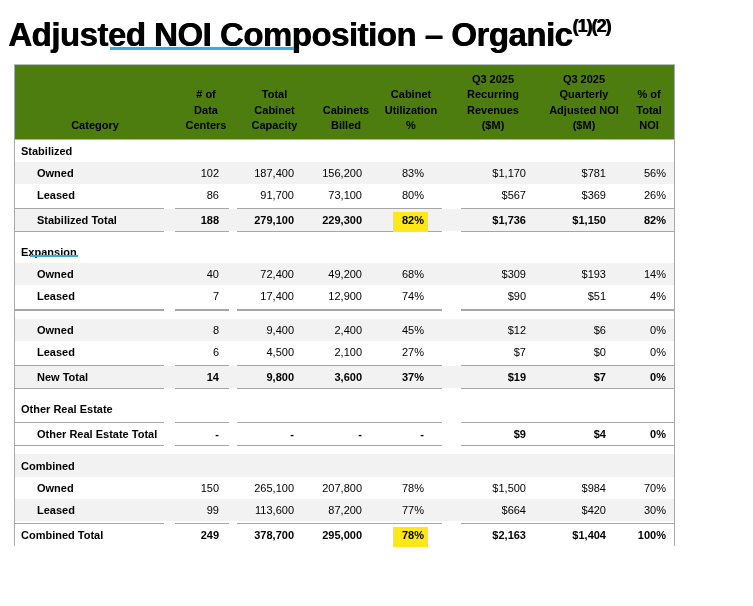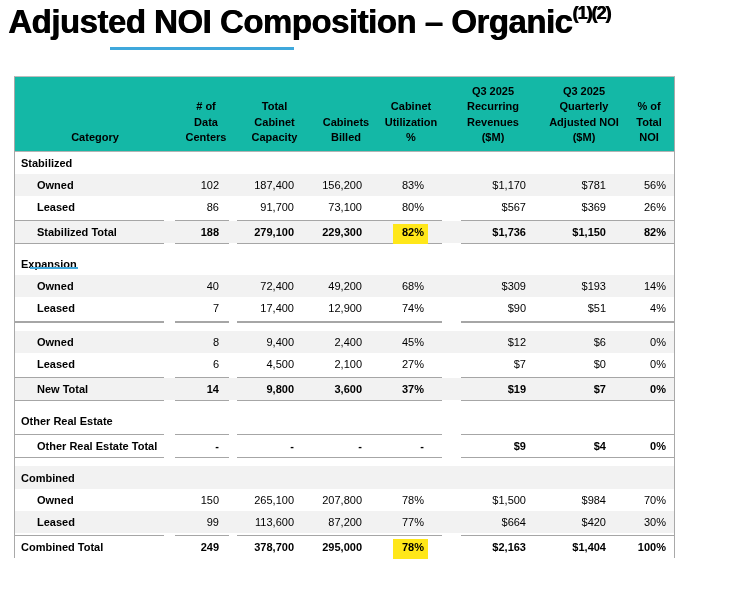--- a/index.html
+++ b/index.html
@@ -4,39 +4,39 @@
 <style>
   * { box-sizing: border-box; }
   html,body { margin:0; padding:0; }
   body {
     width: 753px; height: 606px; overflow: hidden;
     background: #ffffff;
     font-family: "Liberation Sans", sans-serif;
     color: #000;
   }
   
-  .title-block { position: relative; height: 76px; padding: 2px 0 0 8px; }
+  .title-block { position: relative; height: 64px; padding: 15px 0 0 8px; }
   .page-title {
     font-size: 33px; font-weight: 900; letter-spacing: -0.5px;
     line-height: 1.2; white-space: nowrap;
     text-shadow: 0.7px 0 0 #000;
   }
   .page-title sup { font-size: 18px; position: relative; top: -2px; letter-spacing: -1px; }
   .title-underline {
     position: absolute; left: 110px; top: 47px; width: 184px; height: 3px;
     background: #3FA8DC;
   }
   
   .table-wrap {
     margin-left: 14px; width: 661px;
     border-left: 1px solid #a9a9a9; border-right: 1px solid #a9a9a9; border-top: 1px solid #bdbdbd;
   }
   table { border-collapse: collapse; table-layout: fixed; width: 100%; font-size: 11px; }
   thead th {
-    background: #14b8a6;
+    background: #4d7c0f;
     font-weight: bold; text-align: center; vertical-align: bottom;
     white-space: pre-line; line-height: 1.4;
     padding: 7px 0 5px 0;
     border-bottom: 1px solid #b3b3b3;
   }
   tbody td { padding: 0; height: 22px; vertical-align: middle; }
   tr.stripe { background: #f2f2f2; }
   .label-cell { text-align: left; }
   .label { font-weight: bold; display: inline-block; padding-left: 6px; white-space: nowrap; }
   .label.indent { padding-left: 22px; }

